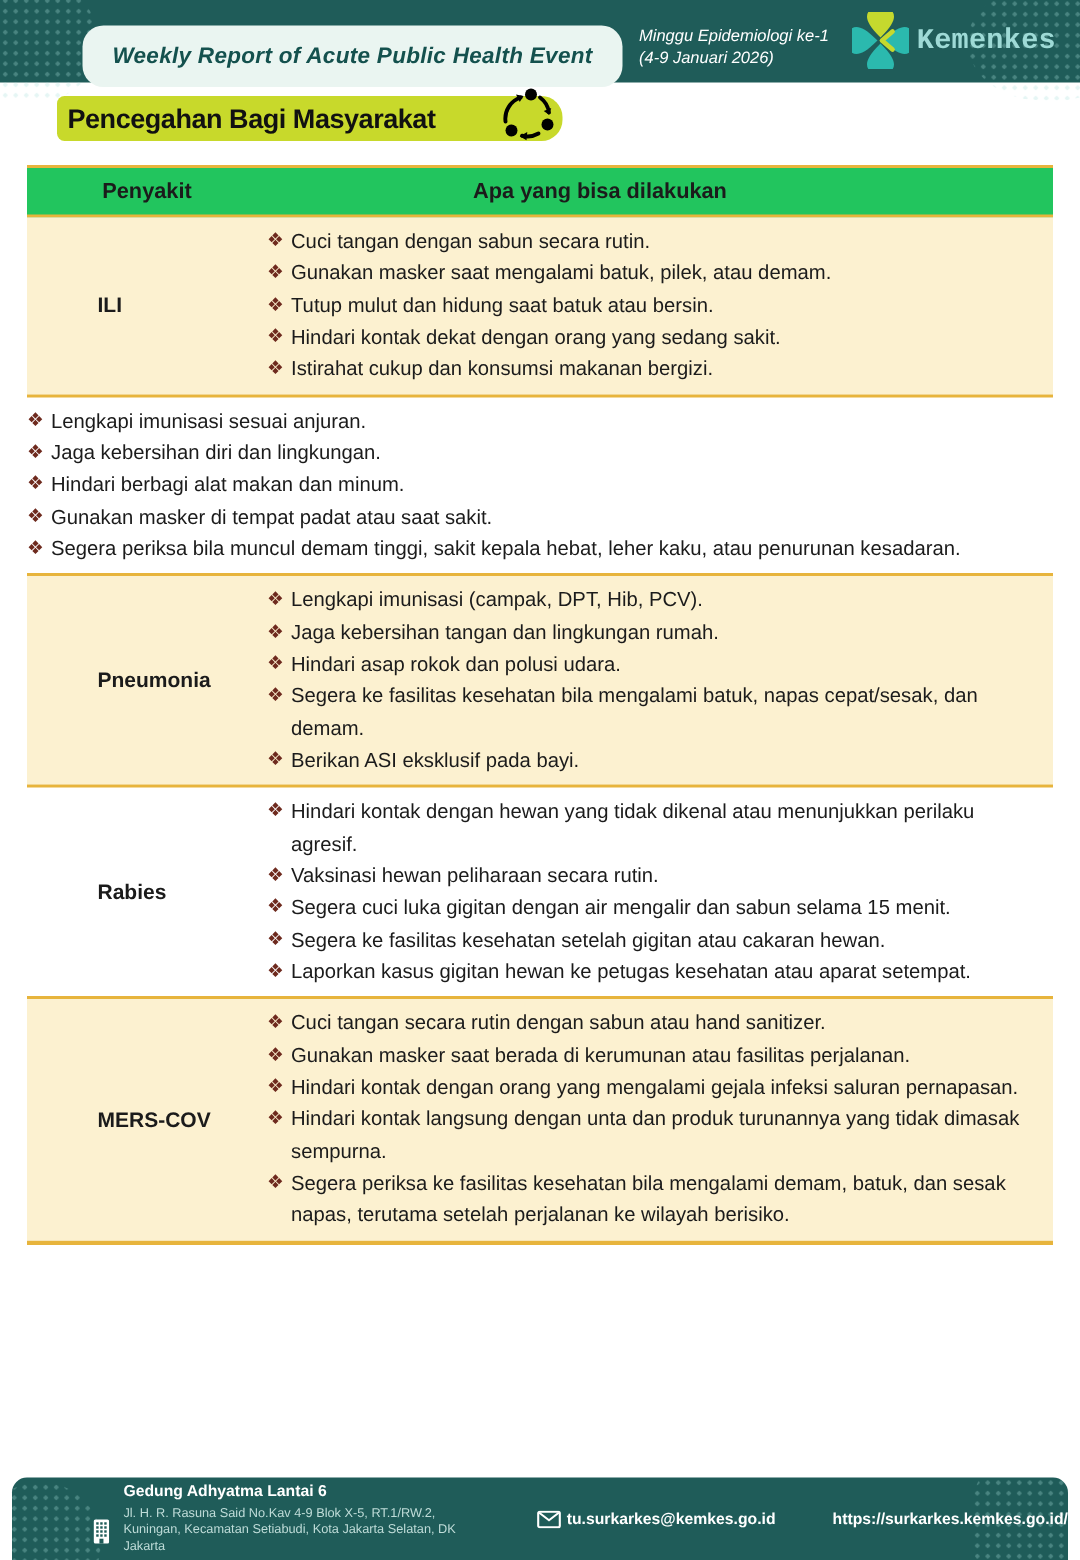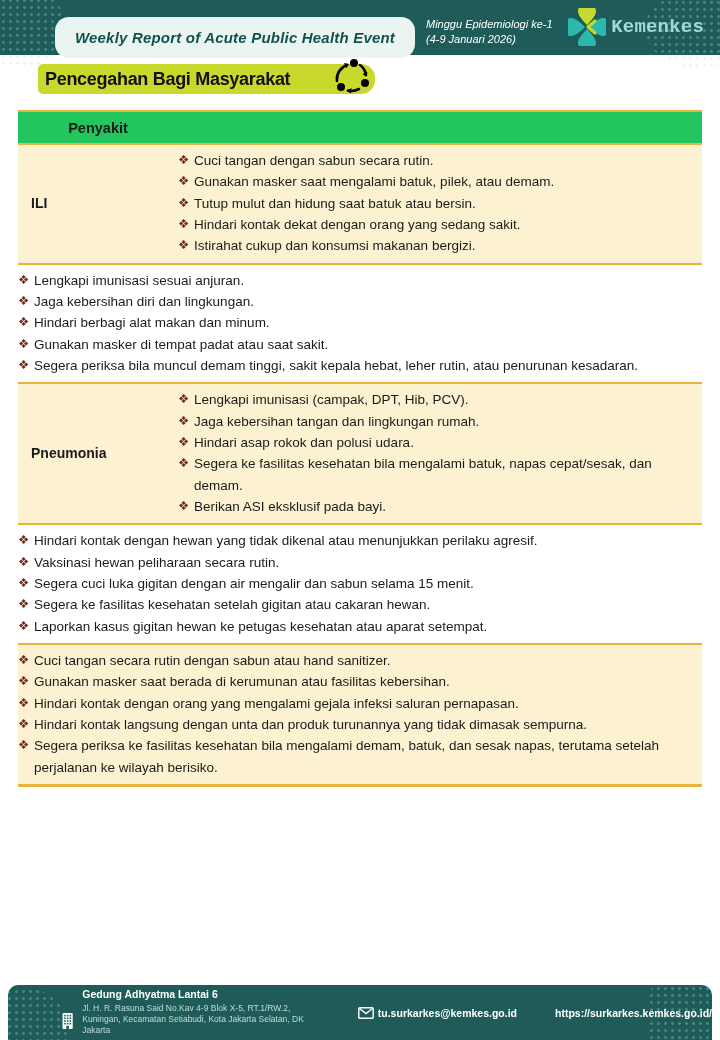--- a/index.html
+++ b/index.html
@@ -36,21 +36,21 @@
 
   
   .table{position:absolute;left:18px;top:110px;width:684px;border-top:2px solid var(--gold);border-bottom:3px solid var(--gold);}
   .thead{display:flex;background:#22c55e;height:33px;align-items:center;border-bottom:2px solid var(--gold);}
   .th1{width:160px;text-align:center;font-weight:bold;font-size:14.5px;color:var(--ink);}
   .th2{flex:1;text-align:center;padding-right:80px;font-weight:bold;font-size:14.5px;color:var(--ink);}
   .row{display:flex;}
   .row + .row{border-top:2px solid var(--gold);}
   .row.shaded{background:var(--cream);}
   .cell-disease{width:160px;display:flex;align-items:center;padding-left:13px;padding-right:8px;}
-  .disease-name{font-weight:bold;font-size:14px;color:var(--ink);line-height:1.5;overflow-wrap:anywhere;}
+  .disease-name{font-weight:bold;font-size:14px;color:var(--ink);line-height:1.5;overflow-wrap:anywhere;margin-left:34px;}
   .cell-items{flex:1;padding:5px 8px 6px 0;}
   .item{display:flex;font-size:13.5px;color:var(--ink);line-height:1.58;}
   .bullet{color:var(--bullet);width:16px;flex:0 0 16px;text-align:left;font-size:12.5px;padding-top:1px;}
   .item-text{flex:1;}
 
   
   .footer{position:absolute;left:8px;right:8px;bottom:0;height:55px;background:var(--teal);border-radius:10px 10px 0 0;overflow:hidden;display:flex;align-items:center;}
   .fp-left{left:-16px;bottom:-18px;top:auto;width:75px;height:70px;border-radius:50% 60% 40% 55%;}
   .fp-right{right:-16px;top:-14px;width:80px;height:85px;border-radius:45% 55% 60% 40%;}
   .addr-block{display:flex;align-items:flex-end;gap:9px;margin-left:54px;width:268px;position:relative;z-index:1;}
@@ -101,20 +101,21 @@
     <path d="M40.5 16 L39 20.5 L35.5 18" fill="#000"></path>
     <path d="M32 33 A 15 15 0 0 1 21 34.5" stroke="#000" stroke-width="2.6" fill="none" stroke-linecap="round"></path>
     <path d="M24.5 32 L19.5 34.8 L24 37.5" fill="#000"></path>
     <path d="M10 25 A 15 15 0 0 1 20 9" stroke="#000" stroke-width="2.6" fill="none" stroke-linecap="round"></path>
     <path d="M17 7 L22 8 L19.5 12" fill="#000"></path>
   </svg>
 
   <div class="table">
     <div class="thead">
       <div class="th1">Penyakit</div>
+      <div class="th2">Apa yang bisa dilakukan</div>
     </div>
     <div>
         <div class="row shaded">
           <div class="cell-disease">
             <span class="disease-name">ILI</span>
           </div>
           <div class="cell-items">
             <div class="item">
               <span class="bullet">❖</span>
               <span class="item-text">Cuci tangan dengan sabun secara rutin.</span>
@@ -150,21 +151,21 @@
             <div class="item">
               <span class="bullet">❖</span>
               <span class="item-text">Hindari berbagi alat makan dan minum.</span>
             </div>
             <div class="item">
               <span class="bullet">❖</span>
               <span class="item-text">Gunakan masker di tempat padat atau saat sakit.</span>
             </div>
             <div class="item">
               <span class="bullet">❖</span>
-              <span class="item-text">Segera periksa bila muncul demam tinggi, sakit kepala hebat, leher rutin, atau penurunan kesadaran.</span>
+              <span class="item-text">Segera periksa bila muncul demam tinggi, sakit kepala hebat, leher kaku, atau penurunan kesadaran.</span>
             </div>
           </div>
         </div>
         <div class="row shaded">
           <div class="cell-disease">
             <span class="disease-name">Pneumonia</span>
           </div>
           <div class="cell-items">
             <div class="item">
               <span class="bullet">❖</span>
@@ -182,20 +183,23 @@
               <span class="bullet">❖</span>
               <span class="item-text">Segera ke fasilitas kesehatan bila mengalami batuk, napas cepat/sesak, dan demam.</span>
             </div>
             <div class="item">
               <span class="bullet">❖</span>
               <span class="item-text">Berikan ASI eksklusif pada bayi.</span>
             </div>
           </div>
         </div>
         <div class="row">
+          <div class="cell-disease">
+            <span class="disease-name">Rabies</span>
+          </div>
           <div class="cell-items">
             <div class="item">
               <span class="bullet">❖</span>
               <span class="item-text">Hindari kontak dengan hewan yang tidak dikenal atau menunjukkan perilaku agresif.</span>
             </div>
             <div class="item">
               <span class="bullet">❖</span>
               <span class="item-text">Vaksinasi hewan peliharaan secara rutin.</span>
             </div>
             <div class="item">
@@ -206,28 +210,31 @@
               <span class="bullet">❖</span>
               <span class="item-text">Segera ke fasilitas kesehatan setelah gigitan atau cakaran hewan.</span>
             </div>
             <div class="item">
               <span class="bullet">❖</span>
               <span class="item-text">Laporkan kasus gigitan hewan ke petugas kesehatan atau aparat setempat.</span>
             </div>
           </div>
         </div>
         <div class="row shaded">
+          <div class="cell-disease">
+            <span class="disease-name">MERS-COV</span>
+          </div>
           <div class="cell-items">
             <div class="item">
               <span class="bullet">❖</span>
               <span class="item-text">Cuci tangan secara rutin dengan sabun atau hand sanitizer.</span>
             </div>
             <div class="item">
               <span class="bullet">❖</span>
-              <span class="item-text">Gunakan masker saat berada di kerumunan atau fasilitas kebersihan.</span>
+              <span class="item-text">Gunakan masker saat berada di kerumunan atau fasilitas perjalanan.</span>
             </div>
             <div class="item">
               <span class="bullet">❖</span>
               <span class="item-text">Hindari kontak dengan orang yang mengalami gejala infeksi saluran pernapasan.</span>
             </div>
             <div class="item">
               <span class="bullet">❖</span>
               <span class="item-text">Hindari kontak langsung dengan unta dan produk turunannya yang tidak dimasak sempurna.</span>
             </div>
             <div class="item">

